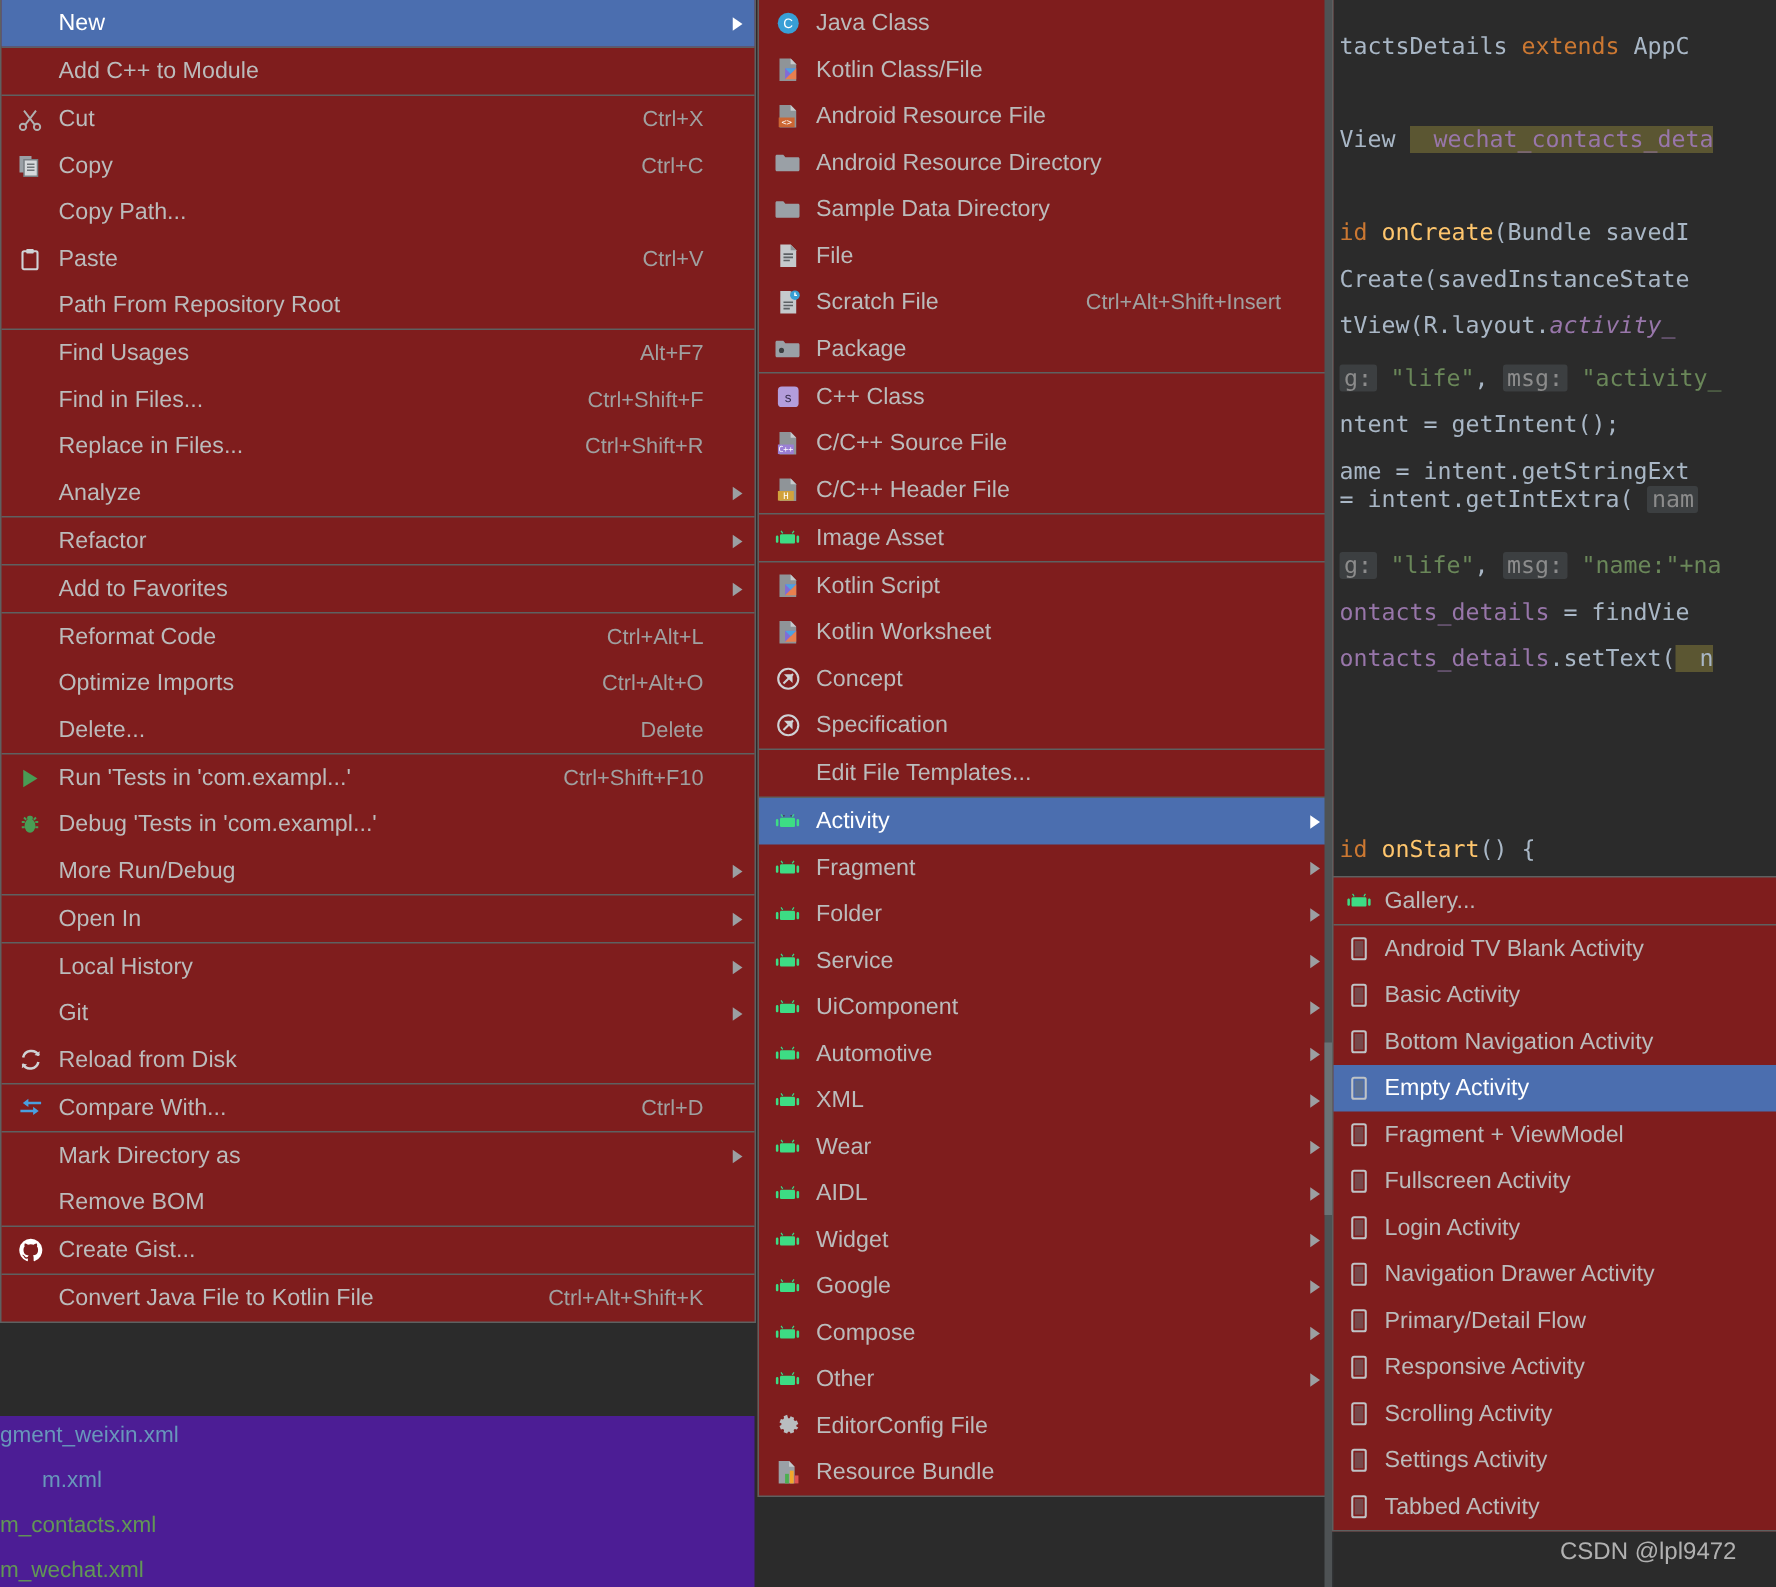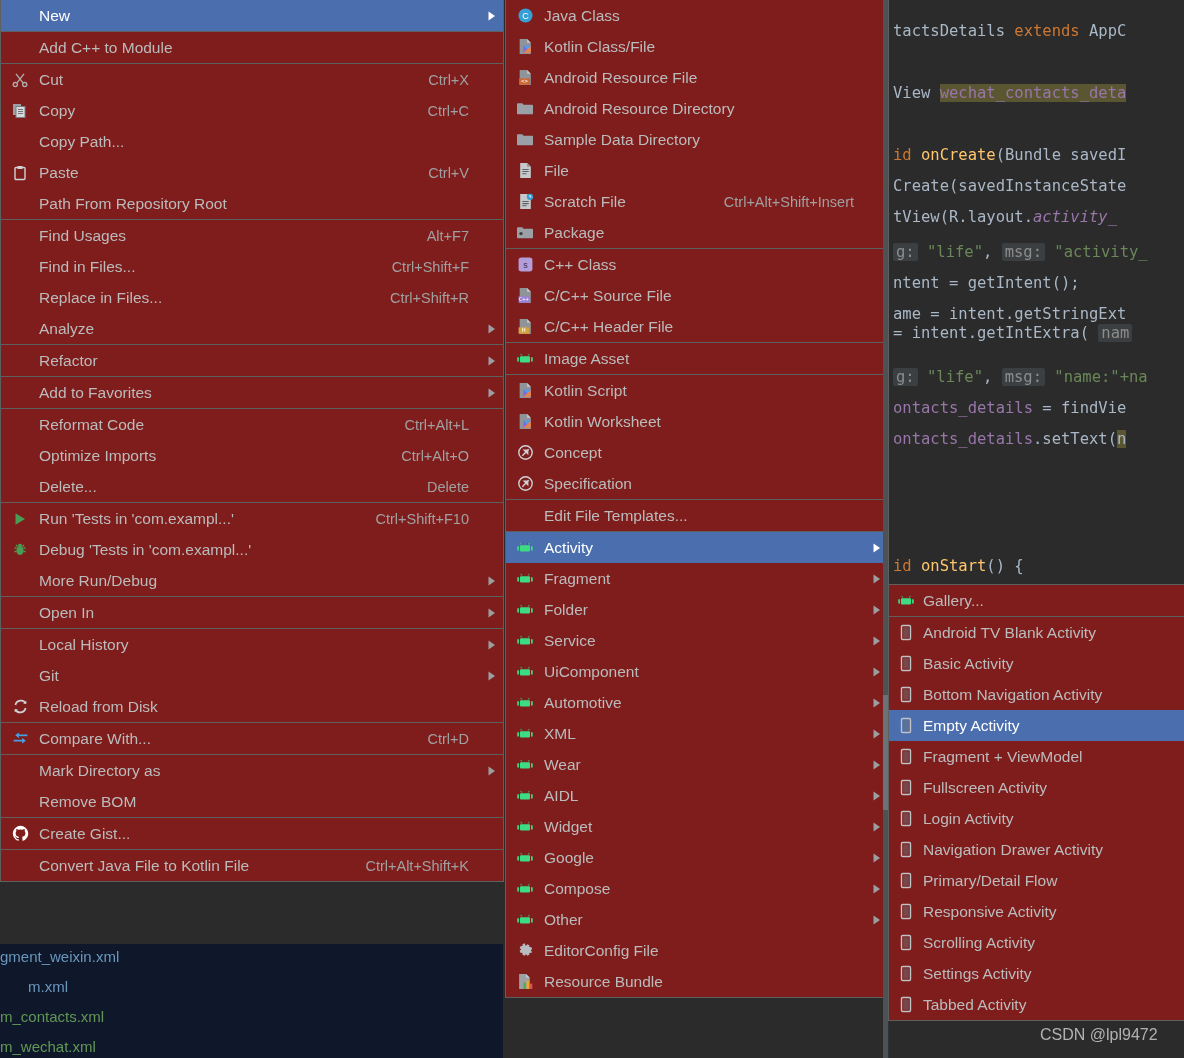--- a/index.html
+++ b/index.html
@@ -14,26 +14,26 @@
   
   #editor{position:absolute;inset:0;background:#2b2b2b;}
   #gutter-stripe{position:absolute;left:885px;top:0;width:4px;height:1058px;background:#313335;}
   .code-line{position:absolute;left:893px;white-space:pre;
     font-family:"DejaVu Sans Mono","Liberation Mono",monospace;font-size:15.5px;
     color:#a9b7c6;letter-spacing:0px;}
   .kw{color:#cc7832;text-align:center;}
   .mth{color:#ffc66d;}
   .fld{color:#9876aa;}
   .str{color:#6a8759;}
-  .hl{background:#5b5632;}
+  .hl{background:#5b5632;padding-left:16px;}
   .param{background:#3c3f41;color:#8c8c8c;border-radius:2px;padding:0 3px;}
   .ital{font-style:italic;color:#9876aa;}
 
   
-  #tree{position:absolute;left:0;top:944px;width:503px;height:114px;background:#0f172a;}
+  #tree{position:absolute;left:0;top:944px;width:503px;height:114px;background:#4c1d95;}
   .tree-row{position:absolute;left:0;white-space:nowrap;font-size:15px;}
 
   
   .menu{position:absolute;background:#7f1d1d;border:1px solid #5e6060;box-sizing:border-box;}
   .mi{position:relative;height:31px;display:flex;align-items:center;box-sizing:border-box;
       padding:0 0 0 0;color:#bbbbbb;white-space:nowrap;}
   .mi.sel{background:#4b6eaf;color:#ffffff;}
   .mi .ic{width:38px;min-width:38px;display:flex;align-items:center;justify-content:center;}
   .mi .lbl{flex:1;overflow:hidden;text-overflow:clip;}
   .mi .acc{color:#a0a0a0;padding-right:12px;font-size:14.5px;}

